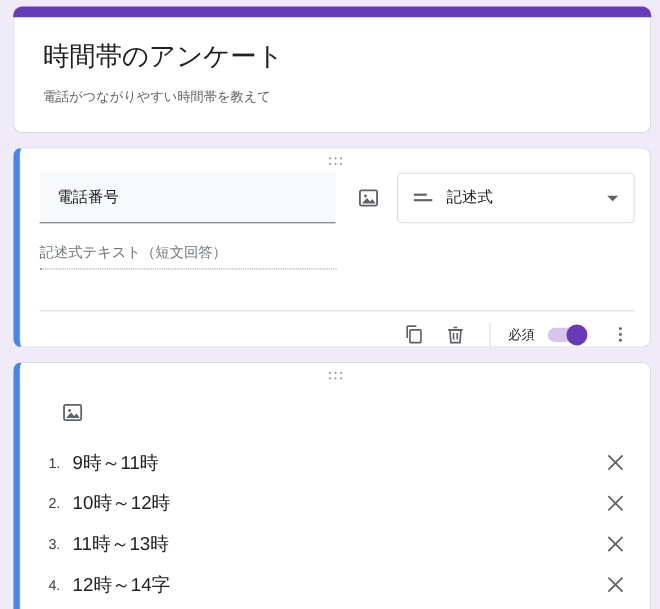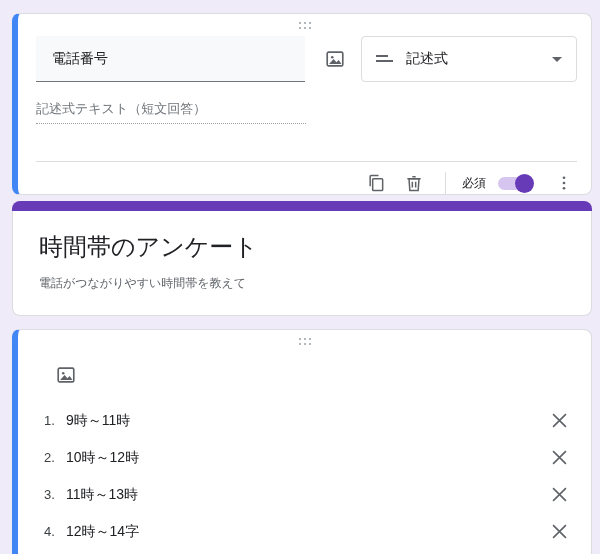--- a/index.html
+++ b/index.html
@@ -122,113 +122,113 @@
   }
 
   
   .opts { margin-top: 5px; }
   .opt-row {
     display: flex; align-items: center;
     height: 37px;
     padding: 0 16px 0 26px;
   }
   .opt-num { font-size: 13px; color: #3c4043; width: 22px; }
-  .opt-label { font-size: 14px; color: #202124; cursor: text; }
+  .opt-label { font-size: 17px; color: #202124; cursor: text; }
   .opt-close {
     margin-left: auto;
     width: 32px; height: 32px;
     display: flex; align-items: center; justify-content: center;
     border-radius: 50%; cursor: pointer;
   }
 
   svg { display: block; }
 </style>
 </head>
 <body>
 
 <div class="stage">
 
-  <div class="card qcard qcard1">
-    <div class="drag">
-      <span class="dots">
-          <i></i>
-          <i></i>
-          <i></i>
-          <i></i>
-          <i></i>
-          <i></i>
-        </span>
-    </div>
-    <div class="qhead">
-      <div class="title-field">電話番号</div>
-      <div class="img-btn">
-        <span>
-          <svg width="22" height="22" viewBox="0 0 24 24" fill="none" stroke="#5f6368" stroke-width="1.8">
-            <rect x="3.5" y="4.5" width="17" height="15" rx="1.5"></rect>
-            <circle cx="9" cy="10" r="1.4" fill="#5f6368" stroke="none"></circle>
-            <path d="M5.5 17.5 L10.5 12 L13.5 15.5 L16 13 L19 17.5 Z" fill="#5f6368" stroke="none"></path>
-          </svg>
-        </span>
-      </div>
-      <div class="type-select">
-        <span>
-          <svg width="18" height="14" viewBox="0 0 18 14">
-            <rect x="0" y="3" width="12" height="2" fill="#5f6368"></rect>
-            <rect x="0" y="8" width="17" height="2" fill="#5f6368"></rect>
-          </svg>
-        </span>
-        <span class="type-label">記述式</span>
-        <span class="caret"></span>
-      </div>
-    </div>
-    <div class="answer-line">記述式テキスト（短文回答）</div>
-    <div class="divider"></div>
-    <div class="toolbar">
-      <div class="tool-btn">
-        <span>
-          <svg width="20" height="20" viewBox="0 0 24 24" fill="none" stroke="#5f6368" stroke-width="1.8">
-            <rect x="8" y="7" width="12" height="14" rx="1"></rect>
-            <path d="M5 16 V4 a1 1 0 0 1 1-1 h9"></path>
-          </svg>
-        </span>
-      </div>
-      <div class="tool-btn">
-        <span>
-          <svg width="20" height="20" viewBox="0 0 24 24" fill="none" stroke="#5f6368" stroke-width="1.8">
-            <path d="M6 7 h12 l-1 14 h-10 Z"></path>
-            <path d="M4 7 h16 M10 4.5 h4"></path>
-            <path d="M10 10.5 v7 M14 10.5 v7"></path>
-          </svg>
-        </span>
-      </div>
-      <div class="vsep"></div>
-      <span class="req-label">必須</span>
-      <div class="toggle">
-        <div class="thumb"></div>
-      </div>
-      <div class="tool-btn">
-        <span>
-          <svg width="18" height="18" viewBox="0 0 24 24" fill="#5f6368">
-            <circle cx="12" cy="5" r="1.8"></circle>
-              <circle cx="12" cy="12" r="1.8"></circle>
-              <circle cx="12" cy="19" r="1.8"></circle>
-          </svg>
-        </span>
-      </div>
-    </div>
-  </div>
-
   <div class="card header-card">
     <div class="header-bar"></div>
     <div class="header-body">
       <div class="form-title">時間帯のアンケート</div>
       <div class="form-desc">電話がつながりやすい時間帯を教えて</div>
     </div>
   </div>
 
+  <div class="card qcard qcard1">
+    <div class="drag">
+      <span class="dots">
+          <i></i>
+          <i></i>
+          <i></i>
+          <i></i>
+          <i></i>
+          <i></i>
+        </span>
+    </div>
+    <div class="qhead">
+      <div class="title-field">電話番号</div>
+      <div class="img-btn">
+        <span>
+          <svg width="22" height="22" viewBox="0 0 24 24" fill="none" stroke="#5f6368" stroke-width="1.8">
+            <rect x="3.5" y="4.5" width="17" height="15" rx="1.5"></rect>
+            <circle cx="9" cy="10" r="1.4" fill="#5f6368" stroke="none"></circle>
+            <path d="M5.5 17.5 L10.5 12 L13.5 15.5 L16 13 L19 17.5 Z" fill="#5f6368" stroke="none"></path>
+          </svg>
+        </span>
+      </div>
+      <div class="type-select">
+        <span>
+          <svg width="18" height="14" viewBox="0 0 18 14">
+            <rect x="0" y="3" width="12" height="2" fill="#5f6368"></rect>
+            <rect x="0" y="8" width="17" height="2" fill="#5f6368"></rect>
+          </svg>
+        </span>
+        <span class="type-label">記述式</span>
+        <span class="caret"></span>
+      </div>
+    </div>
+    <div class="answer-line">記述式テキスト（短文回答）</div>
+    <div class="divider"></div>
+    <div class="toolbar">
+      <div class="tool-btn">
+        <span>
+          <svg width="20" height="20" viewBox="0 0 24 24" fill="none" stroke="#5f6368" stroke-width="1.8">
+            <rect x="8" y="7" width="12" height="14" rx="1"></rect>
+            <path d="M5 16 V4 a1 1 0 0 1 1-1 h9"></path>
+          </svg>
+        </span>
+      </div>
+      <div class="tool-btn">
+        <span>
+          <svg width="20" height="20" viewBox="0 0 24 24" fill="none" stroke="#5f6368" stroke-width="1.8">
+            <path d="M6 7 h12 l-1 14 h-10 Z"></path>
+            <path d="M4 7 h16 M10 4.5 h4"></path>
+            <path d="M10 10.5 v7 M14 10.5 v7"></path>
+          </svg>
+        </span>
+      </div>
+      <div class="vsep"></div>
+      <span class="req-label">必須</span>
+      <div class="toggle">
+        <div class="thumb"></div>
+      </div>
+      <div class="tool-btn">
+        <span>
+          <svg width="18" height="18" viewBox="0 0 24 24" fill="#5f6368">
+            <circle cx="12" cy="5" r="1.8"></circle>
+              <circle cx="12" cy="12" r="1.8"></circle>
+              <circle cx="12" cy="19" r="1.8"></circle>
+          </svg>
+        </span>
+      </div>
+    </div>
+  </div>
+
   <div class="card qcard qcard2">
     <div class="drag">
       <span class="dots">
           <i></i>
           <i></i>
           <i></i>
           <i></i>
           <i></i>
           <i></i>
         </span>

